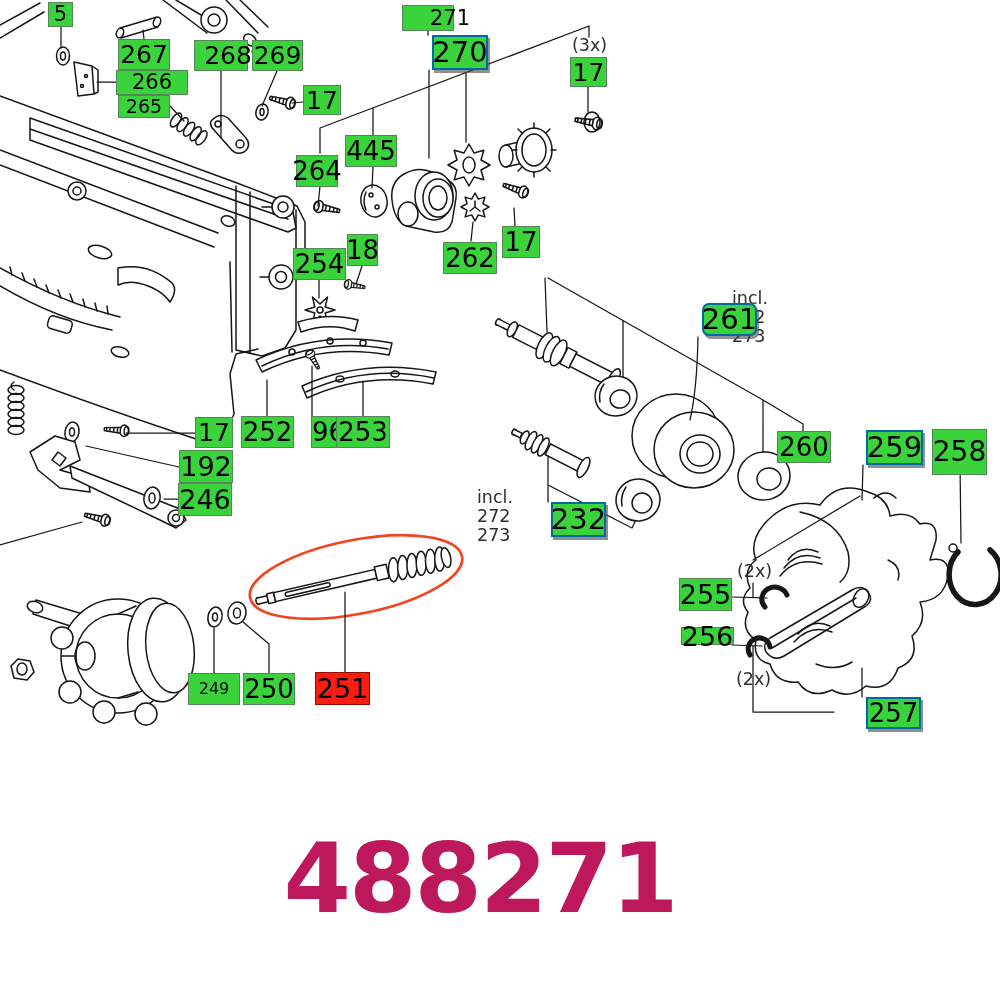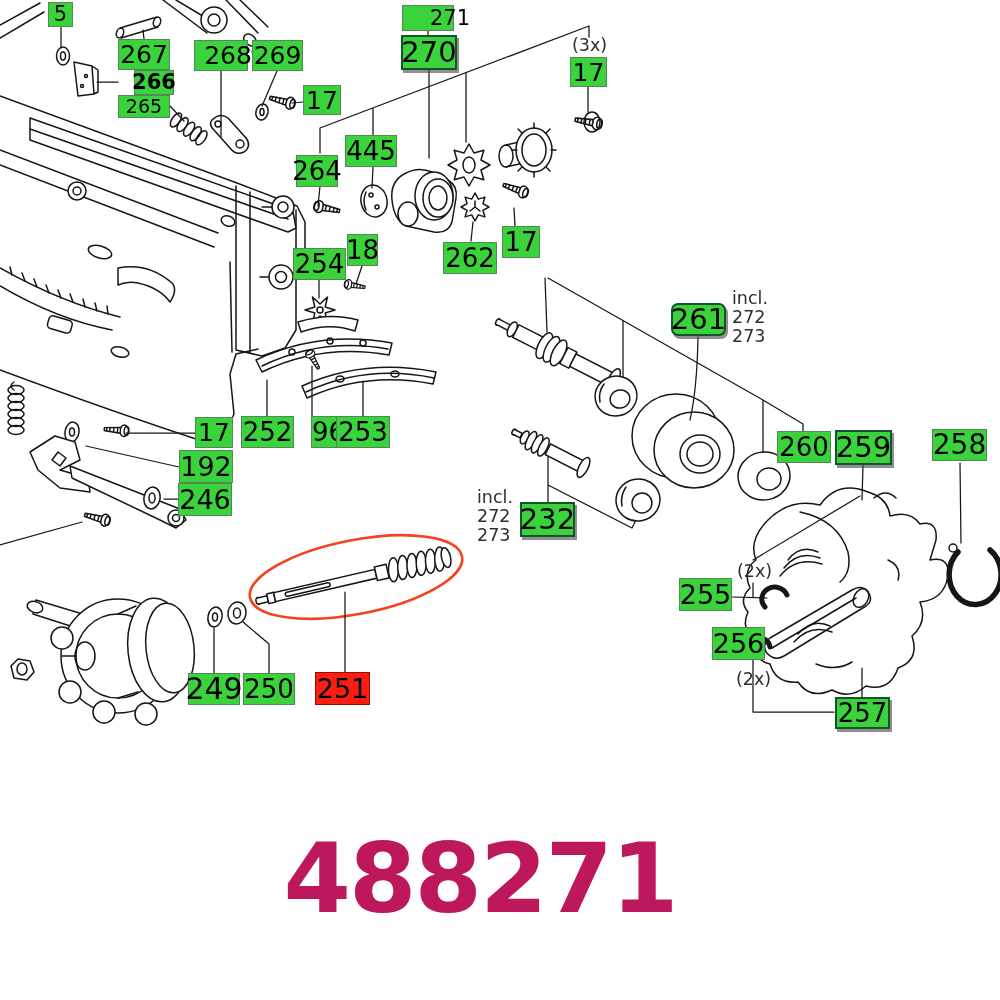--- a/index.html
+++ b/index.html
@@ -7,21 +7,21 @@
          font-family:"DejaVu Sans","Liberation Sans",sans-serif;}
   #art{position:absolute;left:0;top:0;}
   #art *{stroke:#161616;stroke-width:1.5;fill:none;stroke-linecap:round;stroke-linejoin:round;}
   #art .w{fill:#ffffff;}
   #art .leaders path{stroke-width:1.25;}
   #art .thick{stroke-width:5;}
   #art .hl{stroke:var(--hl,#f5421f);stroke-width:2.6;}
   .badge{position:absolute;display:flex;align-items:center;justify-content:center;
          background:var(--green,#3bd33b);border:1px solid #57855a;color:#000;
          box-sizing:border-box;z-index:5;line-height:1;}
-  .badge.assembly{border:2px solid #14532d;box-shadow:2px 3px 0 rgba(70,70,70,.6);}
+  .badge.assembly{border:2px solid #0369a1;box-shadow:2px 3px 0 rgba(70,70,70,.6);margin-left:31px;}
   .badge.red{background:var(--red,#fb1d10);border:1px solid #8f0e06;}
   .anno{position:absolute;color:#2e2e2e;font-size:17.5px;line-height:19px;
         white-space:pre-line;z-index:4;}
   #part-number{position:absolute;left:0;top:822px;width:960px;text-align:center;
         font-size:97px;font-weight:bold;letter-spacing:-2px;color:#be185d;z-index:3;}
 </style>
 </head>
 <body>
 
 <div id="stage" style="--green: #3bd33b; --red: #fb1d10; --hl: #f5421f;">
@@ -284,21 +284,21 @@
       <path d="M862,697 V668"></path>
       <path d="M732,597 L767,598 M732,645 L762,646"></path>
       <path d="M753,583 V597 M753,560 L860,496"></path>
       <path d="M753,646 V712 H834"></path>
     </g>
   </svg>
 
   <div id="badges">
       <div class="badge" style="left: 48px; top: 2px; width: 25px; height: 25px; font-size: 21px;">5</div>
       <div class="badge" style="left: 118px; top: 39px; width: 52px; height: 31px; font-size: 25px;">267</div>
-      <div class="badge" style="left: 134px; top: 70px; width: 40px; height: 25px; font-size: 21px; font-weight: bold;">266</div>
+      <div class="badge" style="left: 116px; top: 70px; width: 72px; height: 25px; font-size: 21px;">266</div>
       <div class="badge" style="left: 118px; top: 95px; width: 52px; height: 23px; font-size: 19px;">265</div>
       <div class="badge" style="left: 194px; top: 40px; width: 54px; height: 31px; font-size: 25px; padding-left: 14px;">268</div>
       <div class="badge" style="left: 252px; top: 40px; width: 51px; height: 31px; font-size: 25px;">269</div>
       <div class="badge" style="left: 303px; top: 85px; width: 38px; height: 30px; font-size: 25px;">17</div>
       <div class="badge" style="left: 402px; top: 5px; width: 52px; height: 26px; font-size: 21px; padding-left: 44px;">271</div>
       <div class="badge assembly" style="left: 401px; top: 35px; width: 56px; height: 35px; font-size: 29px;">270</div>
       <div class="badge" style="left: 570px; top: 57px; width: 37px; height: 30px; font-size: 25px;">17</div>
       <div class="badge" style="left: 296px; top: 155px; width: 42px; height: 32px; font-size: 26px;">264</div>
       <div class="badge" style="left: 345px; top: 135px; width: 52px; height: 32px; font-size: 26px;">445</div>
       <div class="badge" style="left: 443px; top: 242px; width: 54px; height: 32px; font-size: 26px;">262</div>
@@ -308,25 +308,25 @@
       <div class="badge" style="left: 195px; top: 417px; width: 38px; height: 31px; font-size: 25px;">17</div>
       <div class="badge" style="left: 241px; top: 416px; width: 53px; height: 32px; font-size: 26px;">252</div>
       <div class="badge" style="left: 295px; top: 416px; width: 35px; height: 32px; font-size: 26px; margin-left: 16px;">96</div>
       <div class="badge" style="left: 336px; top: 416px; width: 54px; height: 32px; font-size: 26px;">253</div>
       <div class="badge" style="left: 179px; top: 450px; width: 54px; height: 33px; font-size: 27px;">192</div>
       <div class="badge" style="left: 178px; top: 483px; width: 54px; height: 33px; font-size: 27px;">246</div>
       <div class="badge assembly" style="left: 671px; top: 303px; width: 55px; height: 33px; font-size: 29px; border-radius: 7px;">261</div>
       <div class="badge assembly" style="left: 520px; top: 502px; width: 55px; height: 35px; font-size: 29px;">232</div>
       <div class="badge" style="left: 777px; top: 431px; width: 54px; height: 32px; font-size: 26px;">260</div>
       <div class="badge assembly" style="left: 835px; top: 430px; width: 57px; height: 35px; font-size: 29px;">259</div>
-      <div class="badge" style="left: 932px; top: 429px; width: 55px; height: 32px; font-size: 28px;">258</div>
+      <div class="badge" style="left: 932px; top: 429px; width: 55px; height: 46px; font-size: 28px;">258</div>
       <div class="badge" style="left: 679px; top: 578px; width: 53px; height: 33px; font-size: 27px;">255</div>
-      <div class="badge" style="left: 712px; top: 627px; width: 53px; height: 33px; font-size: 27px;">256</div>
+      <div class="badge" style="left: 681px; top: 627px; width: 53px; height: 18px; font-size: 27px;">256</div>
       <div class="badge assembly" style="left: 835px; top: 697px; width: 55px; height: 32px; font-size: 26px;">257</div>
-      <div class="badge" style="left: 188px; top: 673px; width: 52px; height: 32px; font-size: 30px;">249</div>
+      <div class="badge" style="left: 188px; top: 673px; width: 52px; height: 32px; font-size: 16px;">249</div>
       <div class="badge" style="left: 243px; top: 673px; width: 52px; height: 32px; font-size: 26px;">250</div>
       <div class="badge red" style="left: 315px; top: 672px; width: 55px; height: 33px; font-size: 27px;">251</div>
     </div>
   <div id="annotations">
       <div class="anno" style="left: 572px; top: 36px;">(3x)</div>
       <div class="anno" style="left: 732px; top: 289px;">incl.
 272
 273</div>
       <div class="anno" style="left: 477px; top: 488px;">incl.
 272

